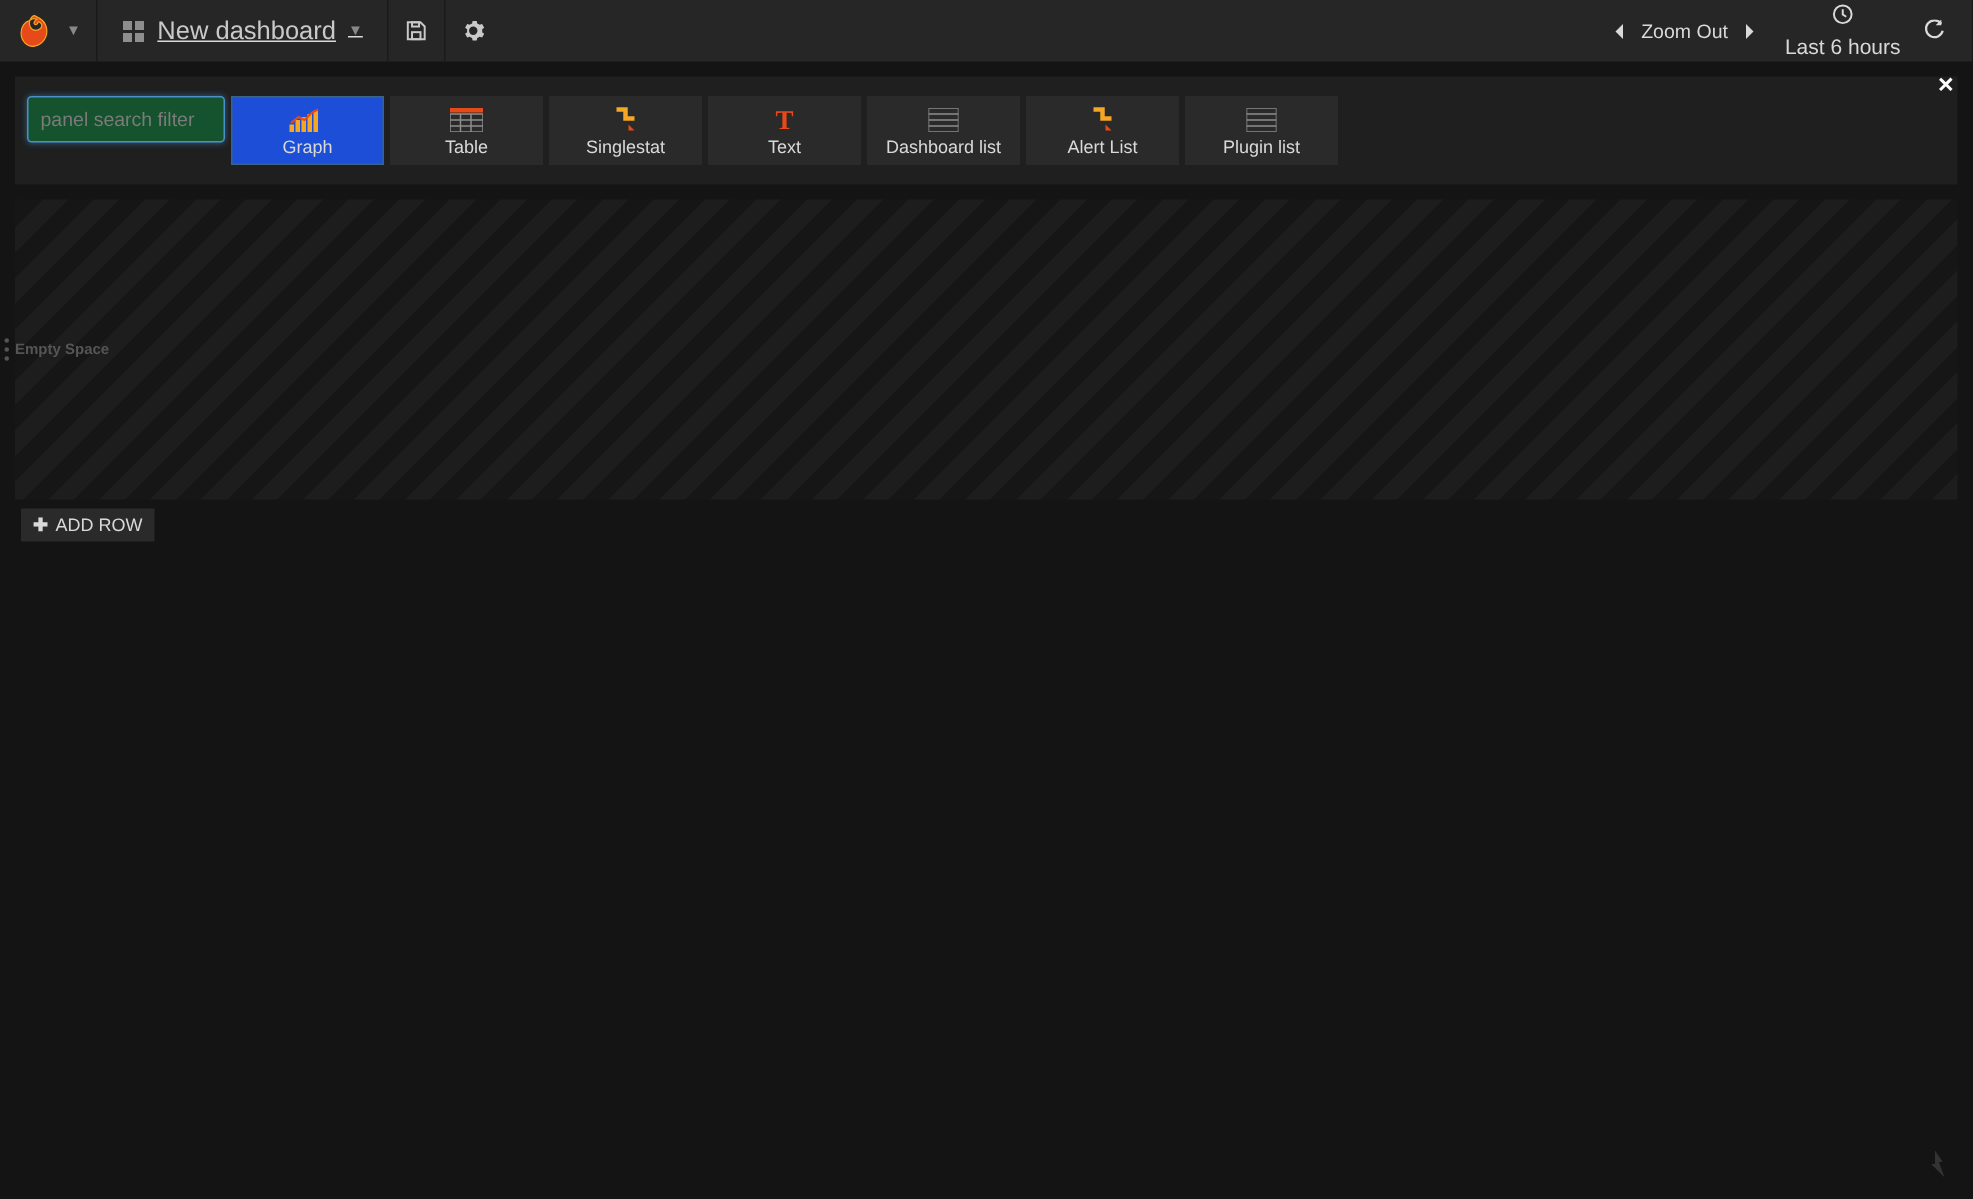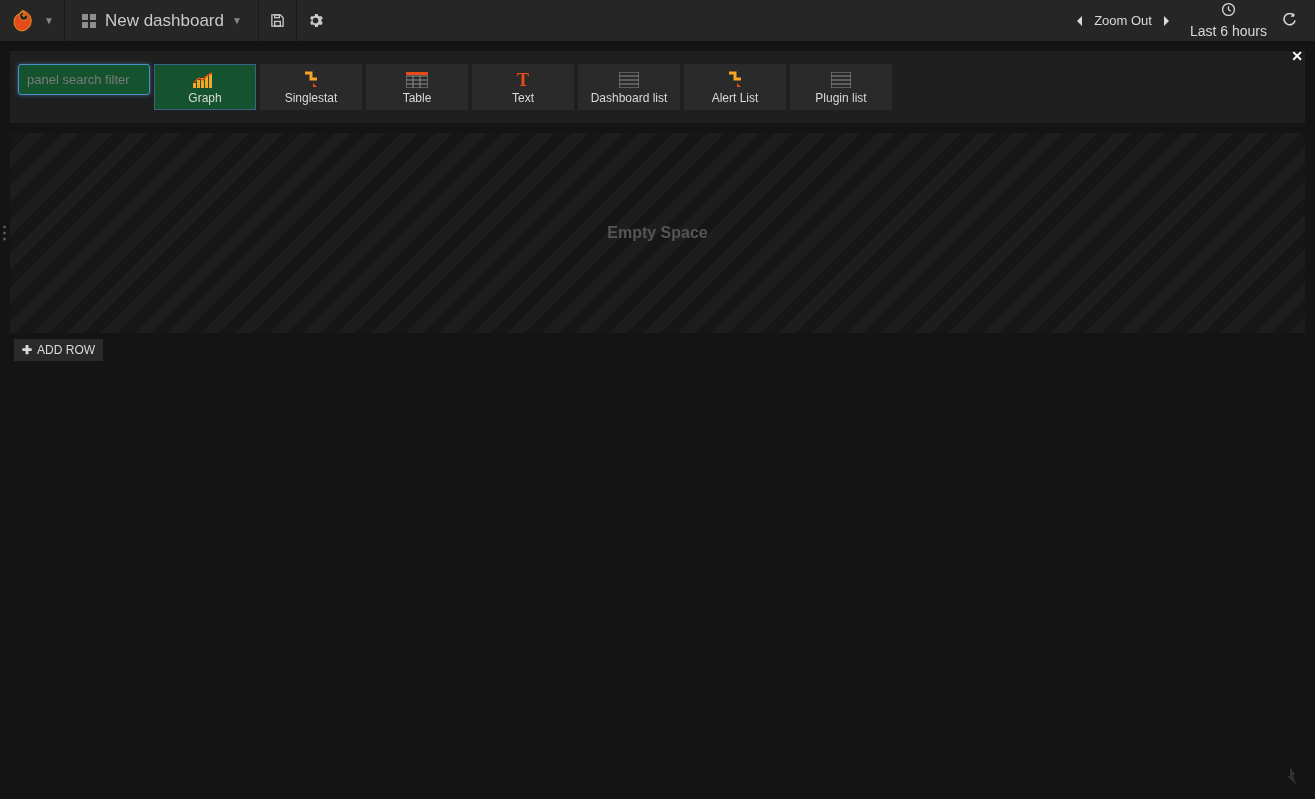--- a/index.html
+++ b/index.html
@@ -21,21 +21,21 @@
     background: #262626;
   }
   .navbar-section {
     display: flex;
     align-items: center;
     border-right: 1px solid #1a1a1a;
     padding: 0 14px;
     gap: 8px;
   }
   .navbar-section.logo { padding: 0 10px; }
-  .navbar-section.title { padding: 0 16px; }
+  .navbar-section.title { padding: 0 16px; text-decoration: underline; }
   .navbar-title {
     font-size: 17px;
     color: #c8c9ca;
     font-weight: 400;
   }
   .navbar-caret {
     font-size: 10px;
     color: #888;
   }
   .navbar-spacer { flex: 1; }
@@ -112,21 +112,21 @@
     flex-direction: column;
     align-items: center;
     justify-content: center;
     gap: 1px;
     cursor: pointer;
     font-size: 12px;
     color: #d8d9da;
   }
   .panel-tile.selected {
     border: 1px solid #3a6386;
-    background: #14532d;
+    background: #1d4ed8;
   }
   .panel-tile .tile-icon {
     height: 20px;
     display:flex;
     align-items:center;
     justify-content:center;
   }
 
   
   .empty-row {
@@ -136,24 +136,23 @@
     background:
       repeating-linear-gradient(
         -45deg,
         #1d1d1d 0px,
         #1d1d1d 12px,
         #161616 12px,
         #161616 24px
       );
     display:flex;
     align-items:center;
-    justify-content:center;
     color:#555;
     font-weight:600;
-    font-size:16px;
+    font-size:10px;
   }
   .row-handle {
     position: absolute;
     left: -7px;
     top: 50%;
     transform: translateY(-50%);
     display:flex;
     flex-direction:column;
     gap:3px;
   }
@@ -285,42 +284,42 @@
             <rect x="10" y="7" width="3" height="10" fill="#f5a623"></rect>
             <rect x="14" y="5" width="3" height="12" fill="#f5a623"></rect>
             <rect x="18" y="3" width="3" height="14" fill="#f5a623"></rect>
             <polyline points="3,11 8,7 12,9 17,4 21,2" fill="none" stroke="#e64a19" stroke-width="1.4"></polyline>
           </svg>
         </span>
         <span>Graph</span>
       </div>
       <div class="panel-tile">
         <span class="tile-icon">
-          <svg width="20" height="18" viewBox="0 0 20 18">
-            <path d="M4 2 L10 2 L10 8 L16 8" fill="none" stroke="#f5a623" stroke-width="3"></path>
-            <path d="M12 12 L16 16 L12 16 Z" fill="#e64a19"></path>
-          </svg>
-        </span>
-        <span>Singlestat</span>
-      </div>
-      <div class="panel-tile">
-        <span class="tile-icon">
           <svg width="22" height="16" viewBox="0 0 22 16">
             <rect x="0" y="0" width="22" height="3" fill="#e64a19"></rect>
             <rect x="0" y="4" width="22" height="12" fill="none" stroke="#8e8e8e" stroke-width="1"></rect>
             <line x1="7" y1="4" x2="7" y2="16" stroke="#8e8e8e"></line>
             <line x1="14" y1="4" x2="14" y2="16" stroke="#8e8e8e"></line>
             <line x1="0" y1="8" x2="22" y2="8" stroke="#8e8e8e"></line>
             <line x1="0" y1="12" x2="22" y2="12" stroke="#8e8e8e"></line>
           </svg>
         </span>
         <span>Table</span>
       </div>
       <div class="panel-tile">
         <span class="tile-icon">
+          <svg width="20" height="18" viewBox="0 0 20 18">
+            <path d="M4 2 L10 2 L10 8 L16 8" fill="none" stroke="#f5a623" stroke-width="3"></path>
+            <path d="M12 12 L16 16 L12 16 Z" fill="#e64a19"></path>
+          </svg>
+        </span>
+        <span>Singlestat</span>
+      </div>
+      <div class="panel-tile">
+        <span class="tile-icon">
           <svg width="18" height="18" viewBox="0 0 18 18">
             <text x="9" y="15" text-anchor="middle" font-family="serif" font-size="18" fill="#e64a19" font-weight="bold">T</text>
           </svg>
         </span>
         <span>Text</span>
       </div>
       <div class="panel-tile">
         <span class="tile-icon">
           <svg width="20" height="16" viewBox="0 0 20 16">
             <rect x="0" y="0" width="20" height="16" fill="none" stroke="#8e8e8e"></rect>

